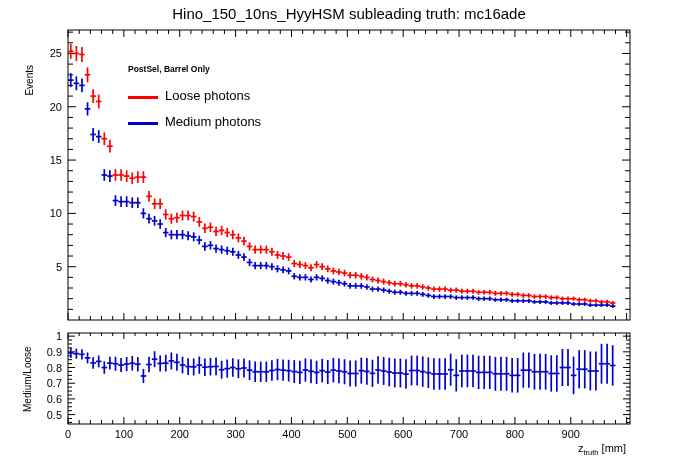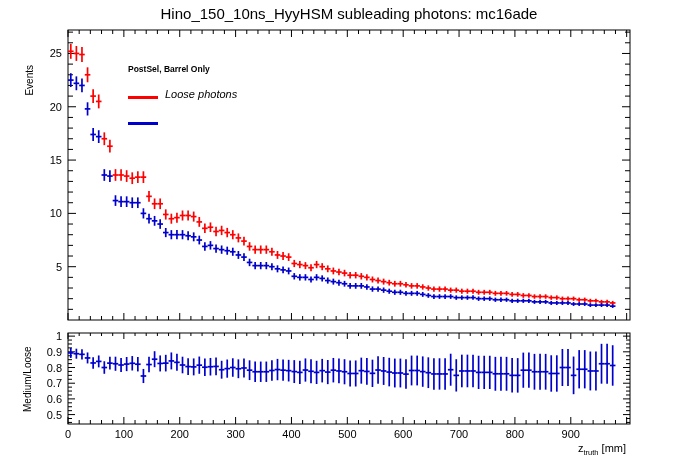--- a/index.html
+++ b/index.html
@@ -5,29 +5,29 @@
   html,body{margin:0;padding:0;background:#ffffff;}
   body{width:698px;height:476px;position:relative;font-family:"Liberation Sans",sans-serif;color:#000;overflow:hidden;}
   #root{position:absolute;left:0;top:0;width:698px;height:476px;}
   #plot-title{position:absolute;left:0;top:5px;width:698px;text-align:center;font-size:15px;color:#000;}
   svg{position:absolute;left:0;top:0;}
   .tick{stroke:#000;stroke-width:1;}
   .ticklabel{font-family:"Liberation Sans",sans-serif;font-size:11px;fill:#000;}
   .axtitle{font-family:"Liberation Sans",sans-serif;font-size:10px;fill:#000;}
   .legend-wip{position:absolute;font-style:italic;font-weight:bold;font-size:12.5px;}
   .legend-sub{position:absolute;font-weight:bold;font-size:8.5px;}
-  .legend-entry{position:absolute;font-size:11px;font-style:italic;}
+  .legend-entry{position:absolute;font-size:13px;}
   .legend-swatch{position:absolute;height:3px;}
 </style>
 </head>
 <body>
 
 <div id="root">
 
-  <div id="plot-title">Hino_150_10ns_HyyHSM subleading photons: mc16ade</div>
+  <div id="plot-title">Hino_150_10ns_HyyHSM subleading truth: mc16ade</div>
 
   <svg id="canvas" width="698" height="476">
       <rect x="68" y="30" width="562" height="290" fill="none" stroke="#000" stroke-width="1"></rect>
       <line x1="68" y1="320" x2="68" y2="313" class="tick"></line>
       <line x1="68" y1="30" x2="68" y2="37" class="tick"></line>
       <line x1="79.17296222664015" y1="320" x2="79.17296222664015" y2="316" class="tick"></line>
       <line x1="79.17296222664015" y1="30" x2="79.17296222664015" y2="34" class="tick"></line>
       <line x1="90.34592445328032" y1="320" x2="90.34592445328032" y2="316" class="tick"></line>
       <line x1="90.34592445328032" y1="30" x2="90.34592445328032" y2="34" class="tick"></line>
       <line x1="101.51888667992048" y1="320" x2="101.51888667992048" y2="316" class="tick"></line>
@@ -946,13 +946,14 @@
       <text x="459.05367793240555" y="438" class="ticklabel" text-anchor="middle">700</text>
       <text x="514.9184890656063" y="438" class="ticklabel" text-anchor="middle">800</text>
       <text x="570.7833001988072" y="438" class="ticklabel" text-anchor="middle">900</text>
       <text x="578" y="452" class="ticklabel"><tspan>z</tspan><tspan font-size="7.5" dy="3">truth</tspan><tspan dy="-3"> [mm]</tspan></text>
     </svg>
 
     <div class="legend-sub" style="left:128px;top:64px;">PostSel, Barrel Only</div>
     <div class="legend-swatch" style="left:128px;top:96px;width:30px;background:#ff0000;"></div>
     <div class="legend-entry" style="left:165px;top:88px;">Loose photons</div>
     <div class="legend-swatch" style="left:128px;top:122px;width:30px;background:#0000cc;"></div>
+    <div class="legend-entry" style="left:165px;top:114px;">Medium photons</div>
   </div>
 
 </body></html>

